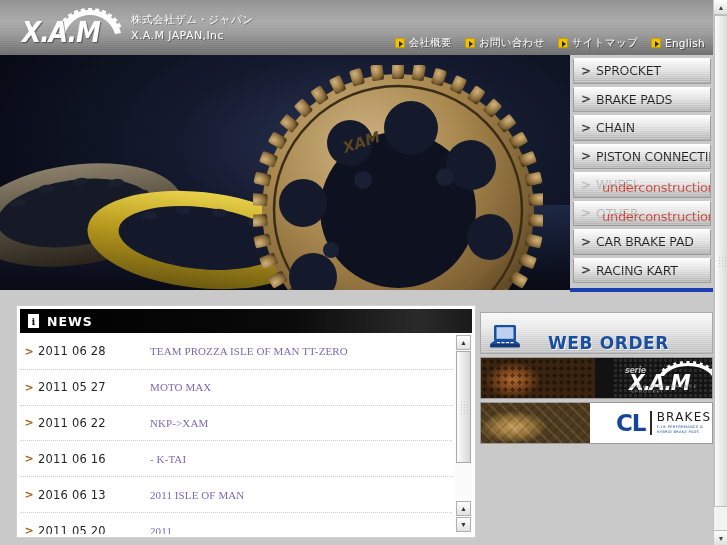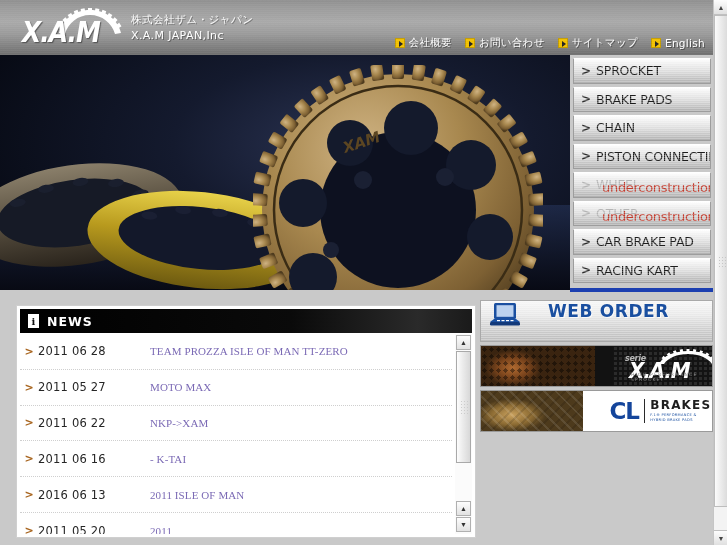--- a/index.html
+++ b/index.html
@@ -211,21 +211,21 @@
   .sb-bottom { position:absolute; bottom:1px; left:0; right:0; }
 
   
   #rightcol {
     position: absolute; left: 480px; top: 300px; width: 233px;
   }
   .weborder {
     position: relative; width: 233px; height: 42px;
     background: linear-gradient(to bottom,#f7f7f7 0%,#e9e9e9 35%,#cdcdcd 72%,#bcbcbc 100%);
     border: 1px solid #a9a9a9;
-    display: flex; align-items: flex-start; cursor: pointer; overflow:hidden;
+    display: flex; align-items: flex-end; cursor: pointer; overflow:hidden;margin-top:12px;
   }
   .weborder::after{
     content:""; position:absolute; inset:0;
     background:repeating-linear-gradient(to bottom, rgba(255,255,255,.3) 0 1px, rgba(0,0,0,0) 1px 2px);
   }
   .wo-icon { margin-left: 8px; width: 34px; height: 30px; position:relative; z-index:2;}
   .wo-label {
     flex: 1; text-align: center; margin-right: 18px; z-index:2;
     font-size: 17px; font-weight: bold; color: #1a4fa0; letter-spacing: .6px;
     font-family: "DejaVu Sans", sans-serif;
@@ -290,21 +290,21 @@
     flex:1; background:#ffffff; display:flex; align-items:center; padding-left:8px;
   }
   .cl-mark {
     font-family: "DejaVu Sans", sans-serif; font-weight: 900; font-size: 23px;
     color: #14459b; letter-spacing: -1px; line-height:1;
   }
   .cl-div { width:2px; height:24px; background:#2a2a2a; margin: 0 5px; }
   .cl-txt { display:flex; flex-direction:column; line-height:1; }
   .cl-brakes {
     font-family: "DejaVu Sans", sans-serif; font-size: 12px; color:#1e1e1e;
-    letter-spacing: 1.2px; font-weight: 700;
+    letter-spacing: 1.2px; font-weight: 400;
   }
   .cl-tag {
     font-family: "DejaVu Sans", sans-serif; font-size: 3.6px; color:#1a4fa0;
     letter-spacing: .3px; margin-top:2px; line-height:1.5;
   }
 
   
   #browser-sb {
     position: absolute; right: 0; top: 0; width: 14px; height: 545px;
     background: #f0f0f0; border-left: 1px solid #c5c5c5;

